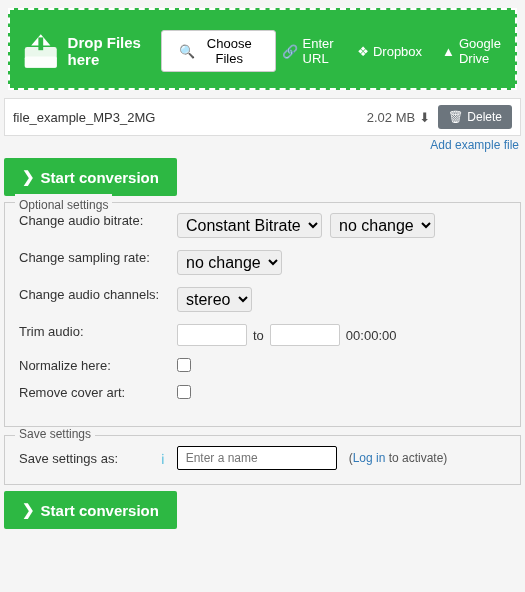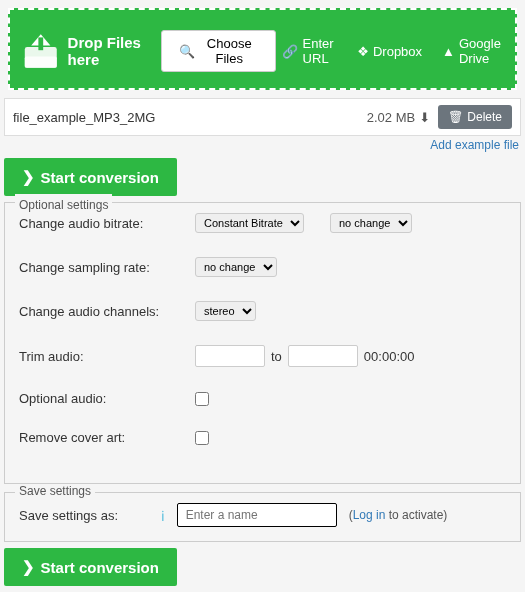--- a/index.html
+++ b/index.html
@@ -126,32 +126,31 @@
       position: absolute;
       top: -9px;
       left: 10px;
       background: #f5f5f5;
       padding: 4px 4px;
       font-size: 12px;
       color: #555;
     }
     .setting-row {
       display: flex;
-      align-items: center;
-      margin-bottom: 24px;
-      gap: 26px;
+      margin-bottom: 12px;
+      gap: 8px;
     }
     .setting-label {
       width: 150px;
       color: #333;
       font-size: 13px;
       flex-shrink: 0;
     }
     .setting-row select {
-      font-size: 11px;
+      font-size: 16px;
       padding: 2px 4px;
       border: 1px solid #ccc;
       border-radius: 3px;
       cursor: pointer;
     }
     .trim-row {
       display: flex;
       align-items: center;
       gap: 6px;
     }
@@ -315,21 +314,21 @@
     <span class="setting-label">Trim audio:</span>
     <div class="trim-row">
       <input class="trim-input" type="text" value="" style="">
       <span class="trim-to">to</span>
       <input class="trim-input" type="text" value="" style="">
       <span class="trim-time">00:00:00</span>
     </div>
   </div>
 
   <div class="setting-row">
-    <span class="setting-label">Optional audio:</span>
+    <span class="setting-label">Normalize here:</span>
     <input class="checkbox-input" type="checkbox" style="">
   </div>
 
   <div class="setting-row">
     <span class="setting-label">Remove cover art:</span>
     <input class="checkbox-input" type="checkbox" style="">
   </div>
 </div>
 
 <div class="save-box">

